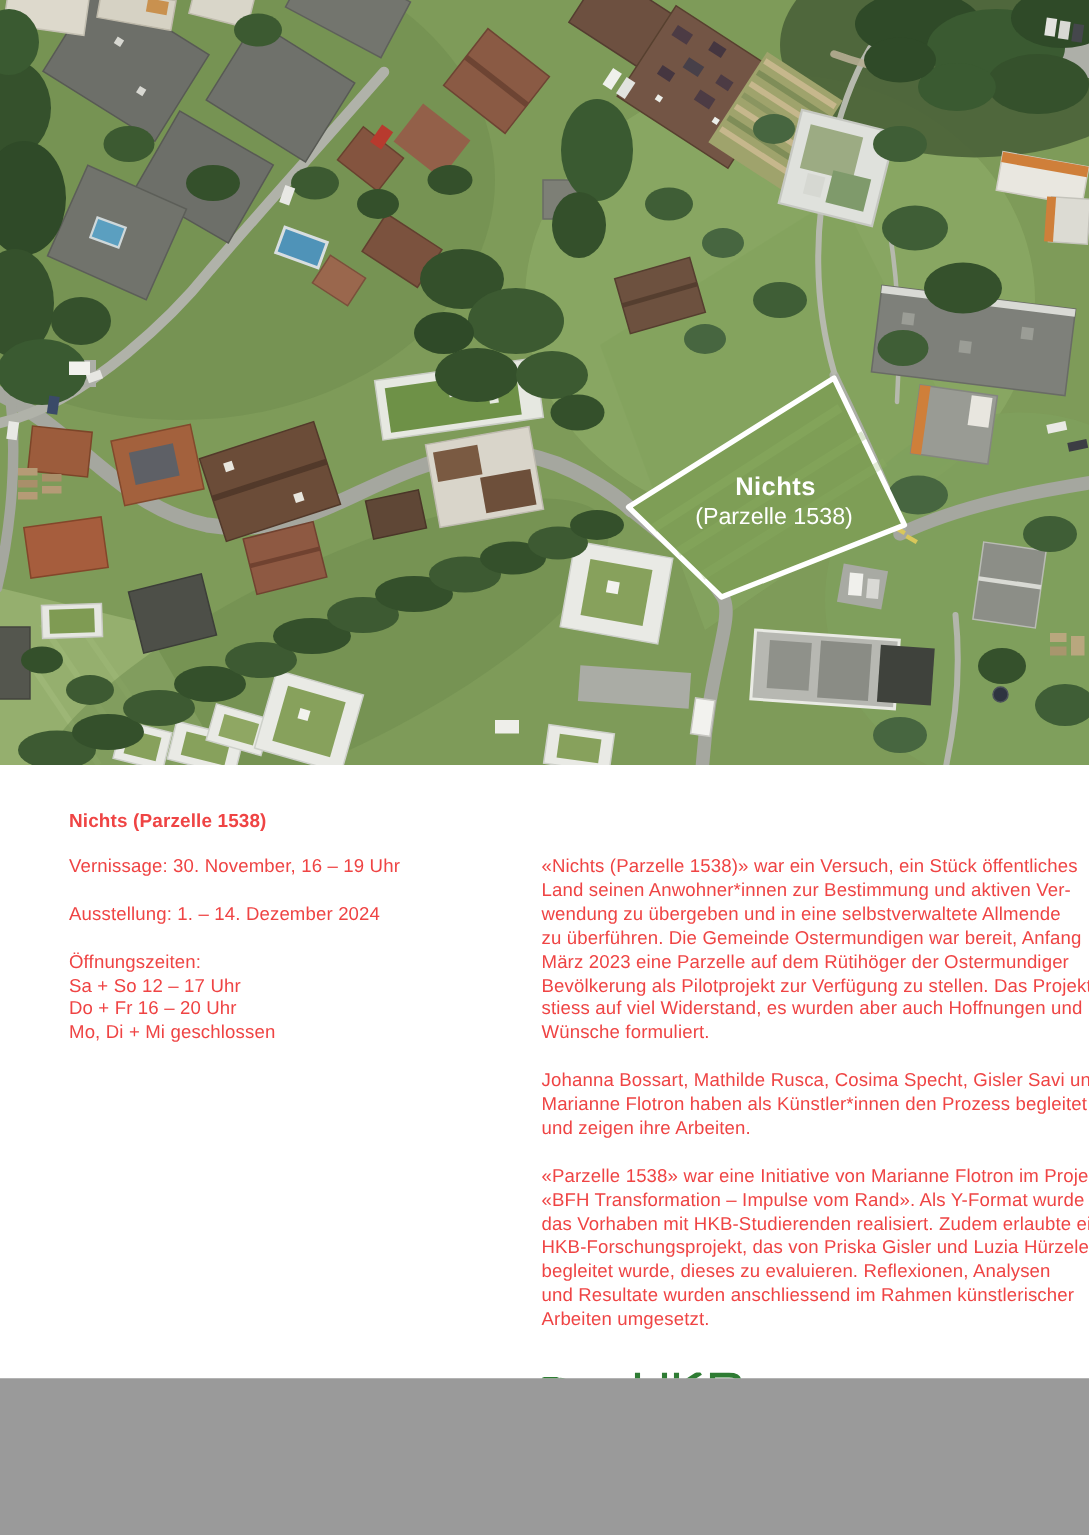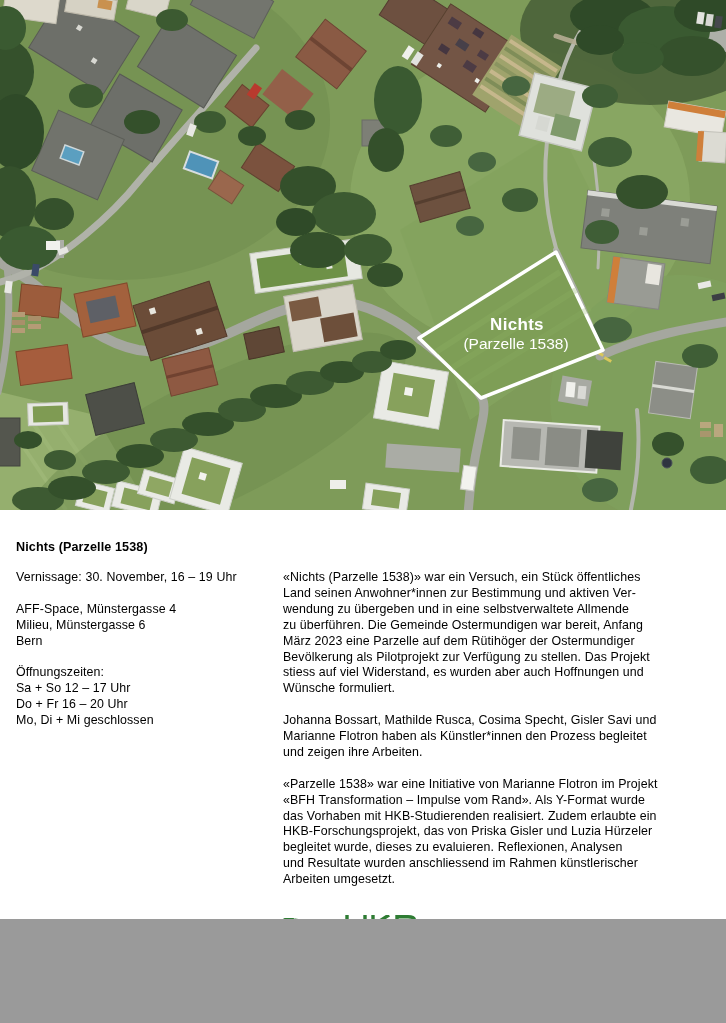--- a/index.html
+++ b/index.html
@@ -2,25 +2,25 @@
 <html><head>
 <meta charset="utf-8">
 <style>
   html,body{margin:0;padding:0;background:#9a9a9a;}
   .poster{
     width:726px;height:919px;position:relative;background:#ffffff;
     font-family:"Liberation Sans","DejaVu Sans",sans-serif;overflow:hidden;
     margin:0 auto;
   }
   .photo{width:726px;height:510px;display:block;}
-  .content{padding:30px 34px 0 16px;color:#000000;}
+  .content{padding:30px 34px 0 46px;color:#ef4444;}
   .content h1{
     font-size:12.6px;font-weight:700;margin:0 0 16px 0;letter-spacing:.1px;
   }
-  .cols{display:flex;align-items:flex-start;}
+  .cols{display:flex;align-items:flex-start;gap:48px;}
   .col-left{width:267px;flex:0 0 267px;}
   .col-right{width:392px;flex:0 0 392px;}
   .col-left p,.col-right p{
     font-size:12.4px;line-height:15.9px;margin:0 0 15.9px 0;letter-spacing:.1px;
   }
   .pre{white-space:pre-line;}
   .website{font-weight:400;}
   
   .logos{display:flex;align-items:flex-start;margin-top:27px;height:62px;}
   .logo-bfh{margin-top:3px;}
@@ -343,23 +343,21 @@
       <text x="516" y="349" text-anchor="middle" fill="#ffffff" font-family="Liberation Sans, DejaVu Sans, sans-serif" font-size="15.5" font-weight="400">(Parzelle 1538)</text>
     </g>
   </svg>
 
   <div class="content">
     <h1>Nichts (Parzelle 1538)</h1>
 
     <div class="cols">
       <div class="col-left">
         <p>Vernissage: 30. November, 16 – 19 Uhr</p>
-        <p class="pre">AFF-Space, Münstergasse 4
-Milieu, Münstergasse 6
-Bern</p>
+        <p>Ausstellung: 1. – 14. Dezember 2024</p>
         <p class="pre">Öffnungszeiten:
 Sa + So 12 – 17 Uhr
 Do + Fr 16 – 20 Uhr
 Mo, Di + Mi geschlossen</p>
       </div>
 
       <div class="col-right">
         <p class="pre">«Nichts (Parzelle 1538)» war ein Versuch, ein Stück öffentliches
 Land seinen Anwohner*innen zur Bestimmung und aktiven Ver-
 wendung zu übergeben und in eine selbstverwaltete Allmende

